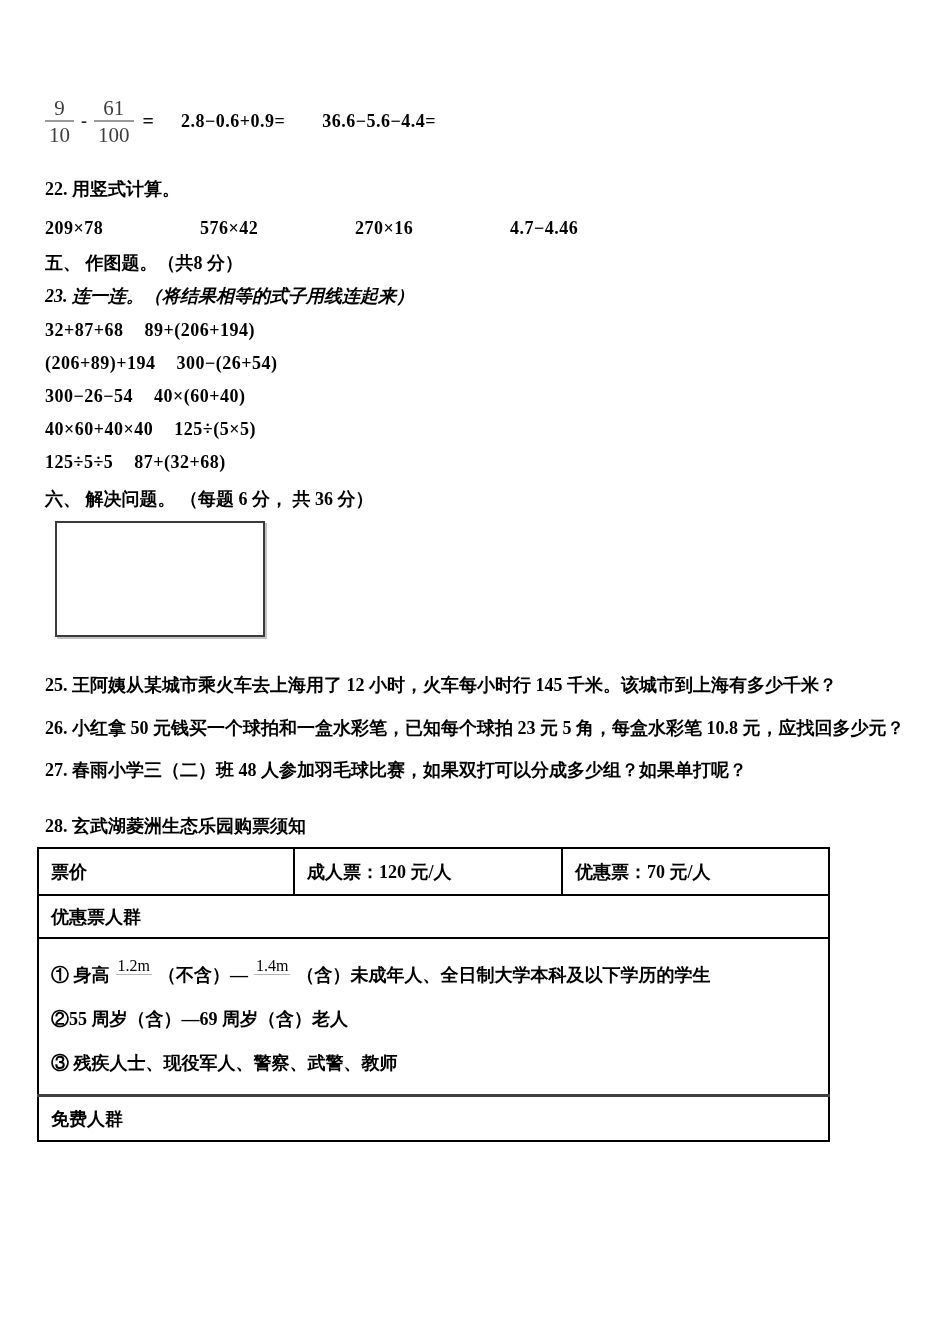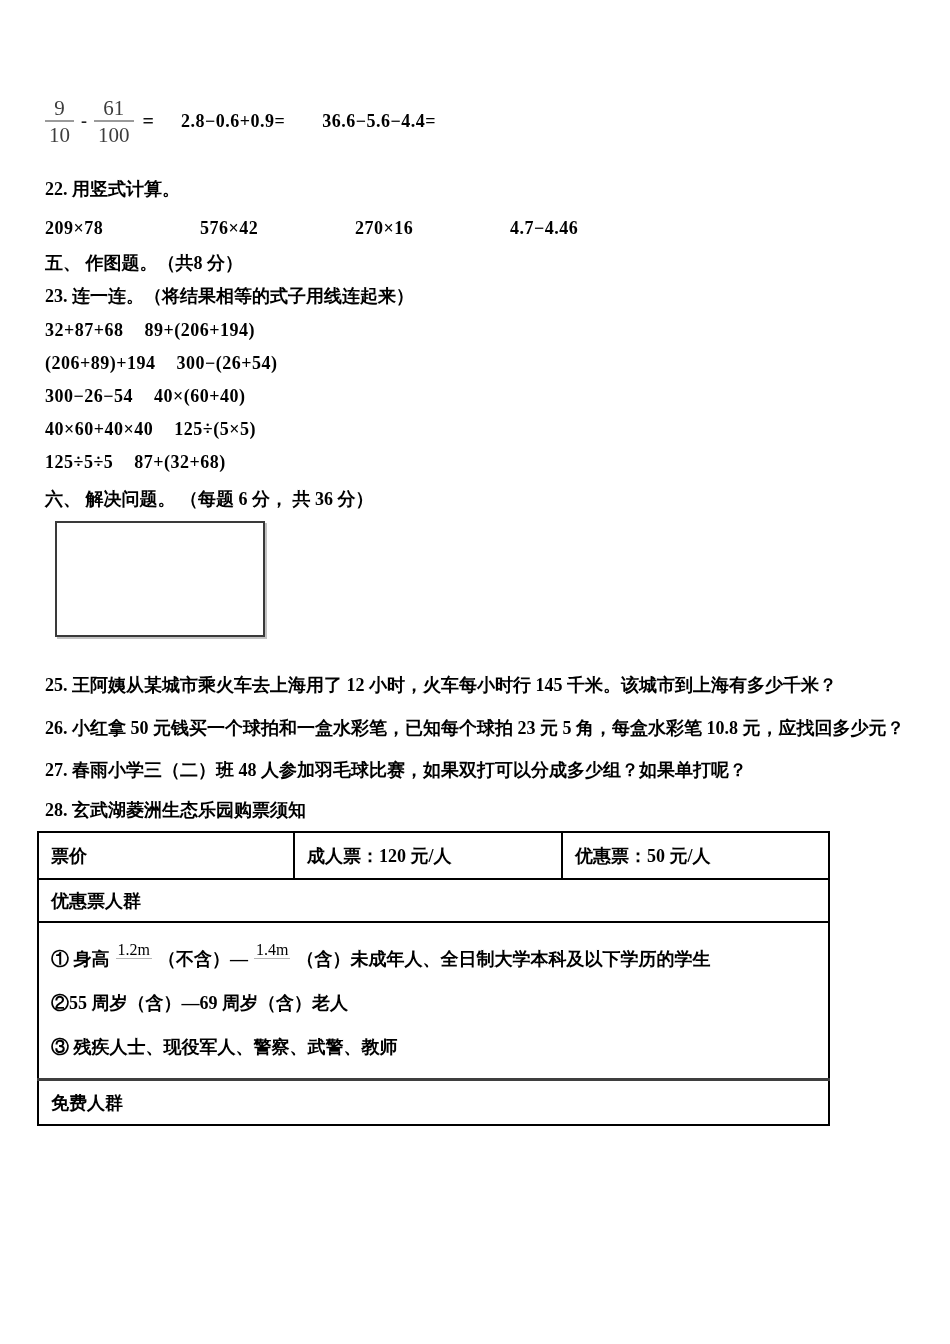--- a/index.html
+++ b/index.html
@@ -28,37 +28,37 @@
   .frac-op { margin: 0 7px; font-weight: 700; color: #222; }
   .frac-eq { margin-left: 9px; font-weight: 700; font-size: 20px; color: #111; }
   .calc-expr2 { margin-left: 27px; letter-spacing: 0.5px; }
   .calc-expr3 { margin-left: 37px; letter-spacing: 0.5px; }
 
   .line { line-height: 24px; }
   .q22-title { margin-top: 30px; }
   .q22-exprs { margin-top: 17px; display: flex; }
   .q22-exprs span { display: inline-block; width: 155px; letter-spacing: 0.5px; }
   .sec5-title { margin-top: 12px; }
-  .q23-title { margin-top: 9px; }
+  .q23-title { margin-top: 9px; font-style: italic; }
   .pairs { margin-top: 12px; }
   .pair-line { margin-bottom: 12px; line-height: 21px; letter-spacing: 0.5px; }
   .pair-line .left { margin-right: 16px; }
   .sec6-title { margin-top: 14px; }
   .q24-text { margin-top: 4px; line-height: 42px; }
   .draw-box {
     margin-top: 10px; margin-left: 10px;
     width: 210px; height: 116px;
     border: 2px solid #3a3a3a;
     box-shadow: 2px 2px 0 rgba(120,120,120,0.45);
     background: #ffffff;
   }
   .q25-text { margin-top: 36px; }
   .q26-text { margin-top: 19px; }
   .q27-text { margin-top: 18px; }
-  .q28-title { margin-top: 16px; }
+  .q28-title { margin-top: 32px; }
 
   table.tickets {
     margin-top: 9px; margin-left: -8px;
     border-collapse: collapse;
     width: 793px;
     table-layout: fixed;
   }
   table.tickets td {
     border: 2px solid #000000;
     padding-left: 12px;
@@ -140,21 +140,21 @@
   <div class="line q25-text">25. 王阿姨从某城市乘火车去上海用了 12 小时，火车每小时行 145 千米。该城市到上海有多少千米？</div>
   <div class="line q26-text">26. 小红拿 50 元钱买一个球拍和一盒水彩笔，已知每个球拍 23 元 5 角，每盒水彩笔 10.8 元，应找回多少元？</div>
   <div class="line q27-text">27. 春雨小学三（二）班 48 人参加羽毛球比赛，如果双打可以分成多少组？如果单打呢？</div>
   <div class="line q28-title">28. 玄武湖菱洲生态乐园购票须知</div>
 
   <table class="tickets">
     <tbody>
         <tr class="t-row1">
       <td class="col1">票价</td>
       <td class="col2">成人票：120 元/人</td>
-      <td class="col3">优惠票：50 元/人</td>
+      <td class="col3">优惠票：70 元/人</td>
     </tr>
     <tr class="t-row2">
       <td colspan="3">优惠票人群</td>
     </tr>
     <tr class="t-row3">
       <td colspan="3">
         <div class="t3-line">
           <span>① 身高</span><span class="msup">1.2m</span><span>（不含）—</span><span class="msup">1.4m</span><span>（含）未成年人、全日制大学本科及以下学历的学生</span>
         </div>
         <div class="t3-line">②55 周岁（含）—69 周岁（含）老人</div>

